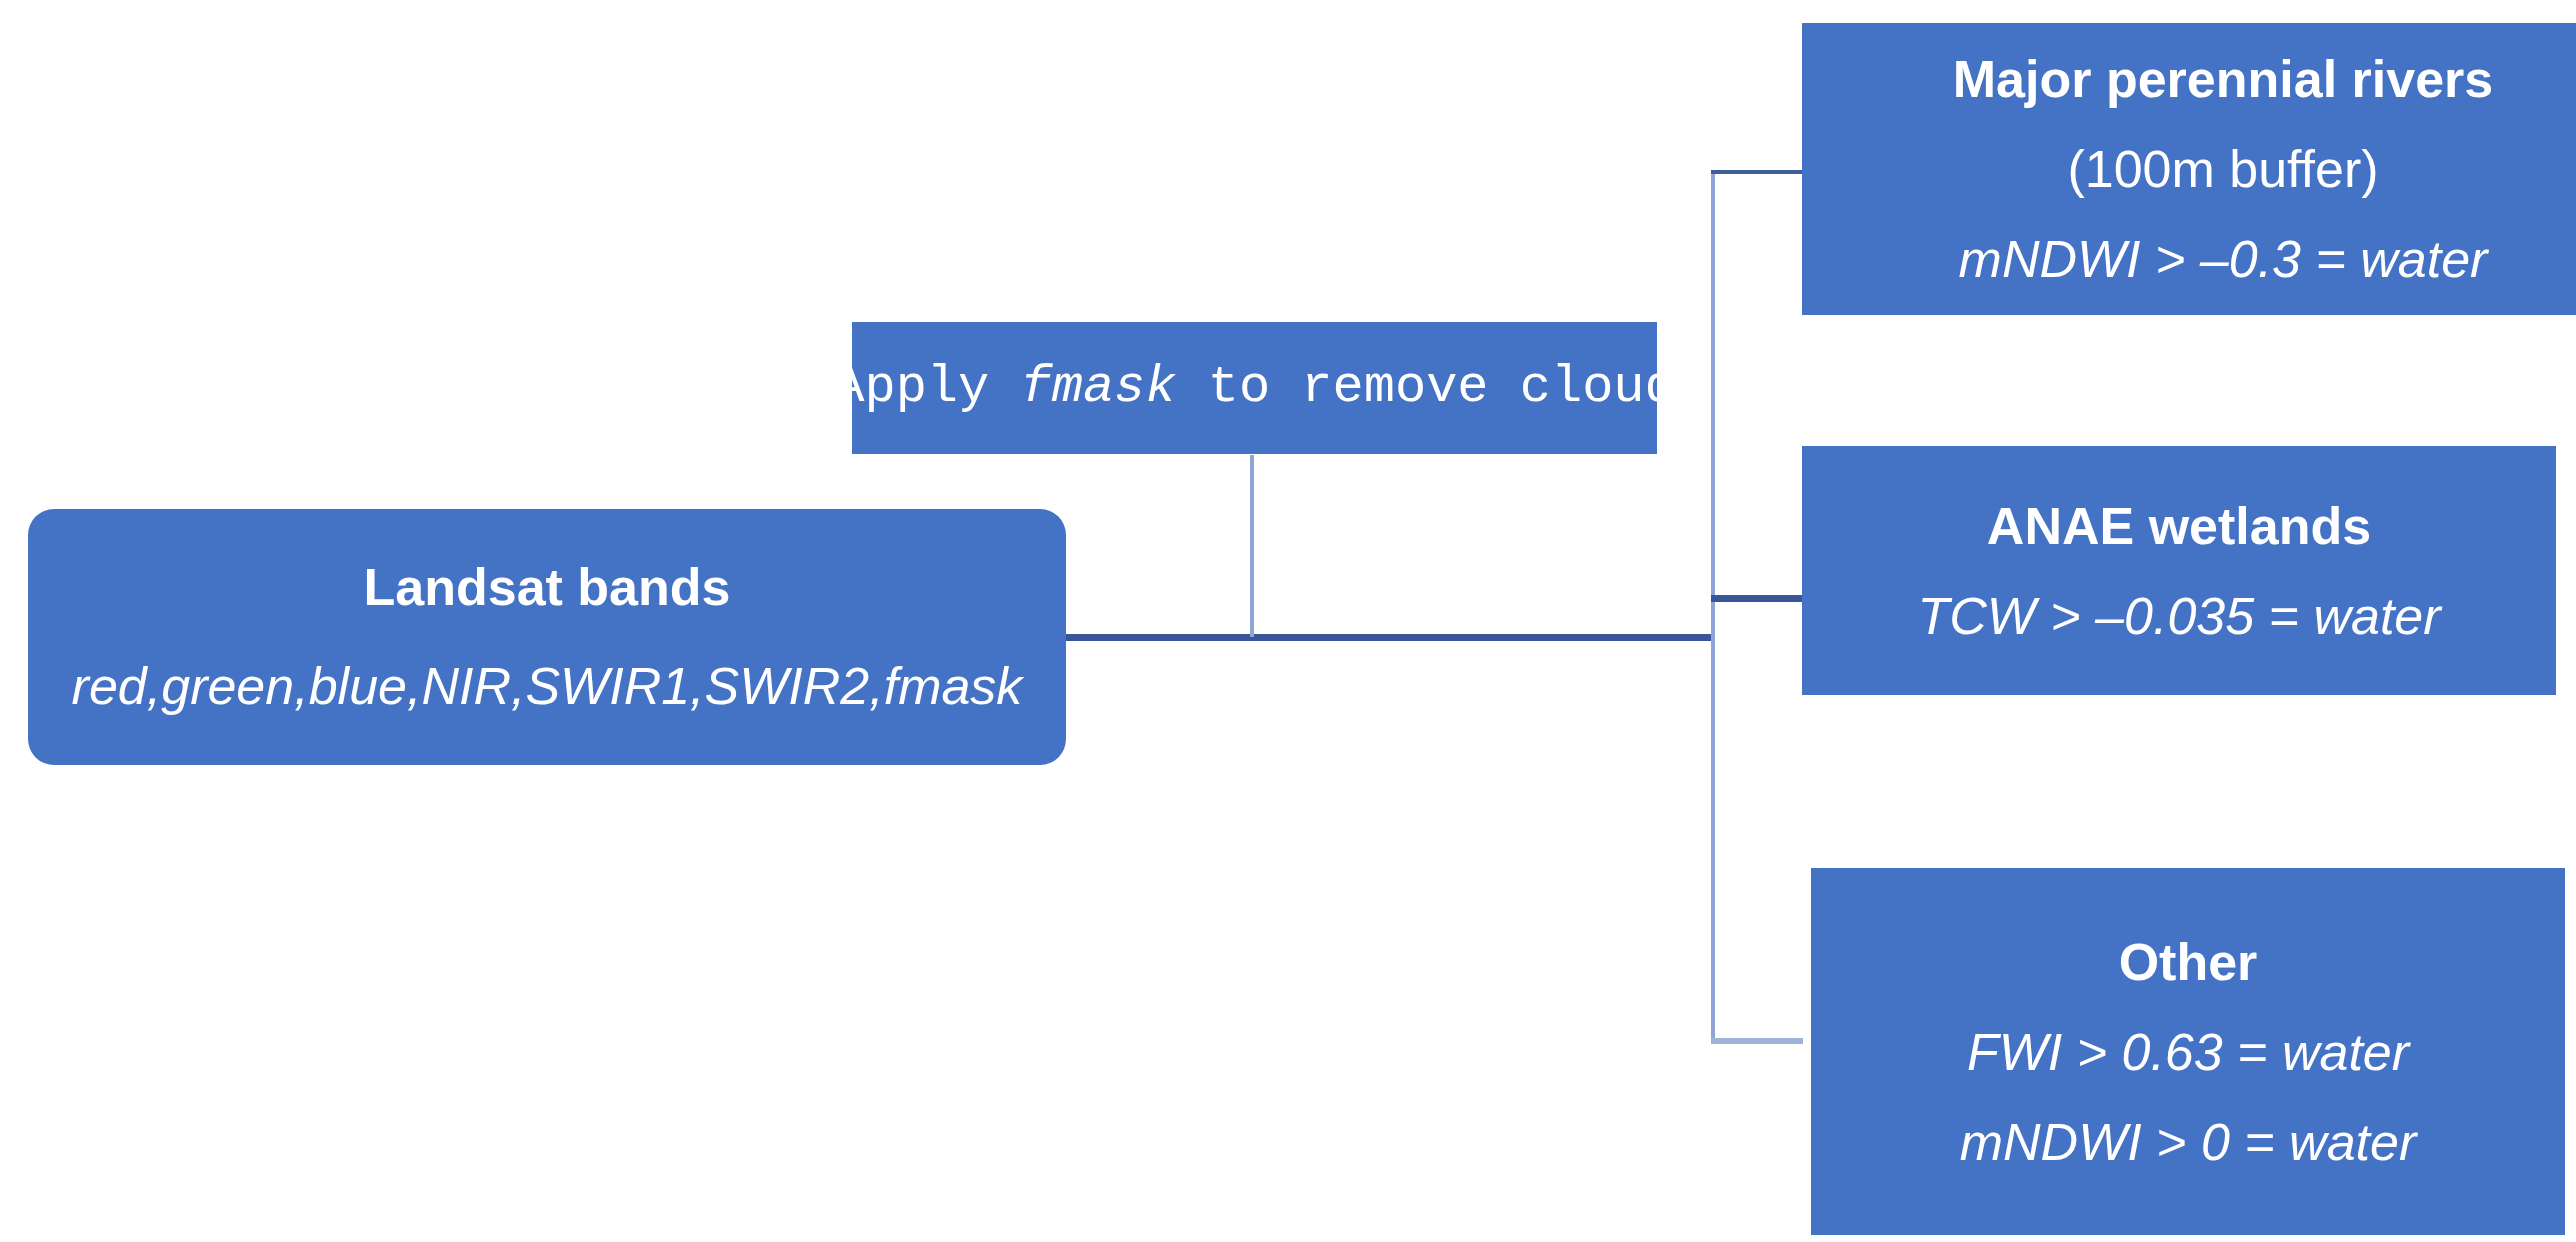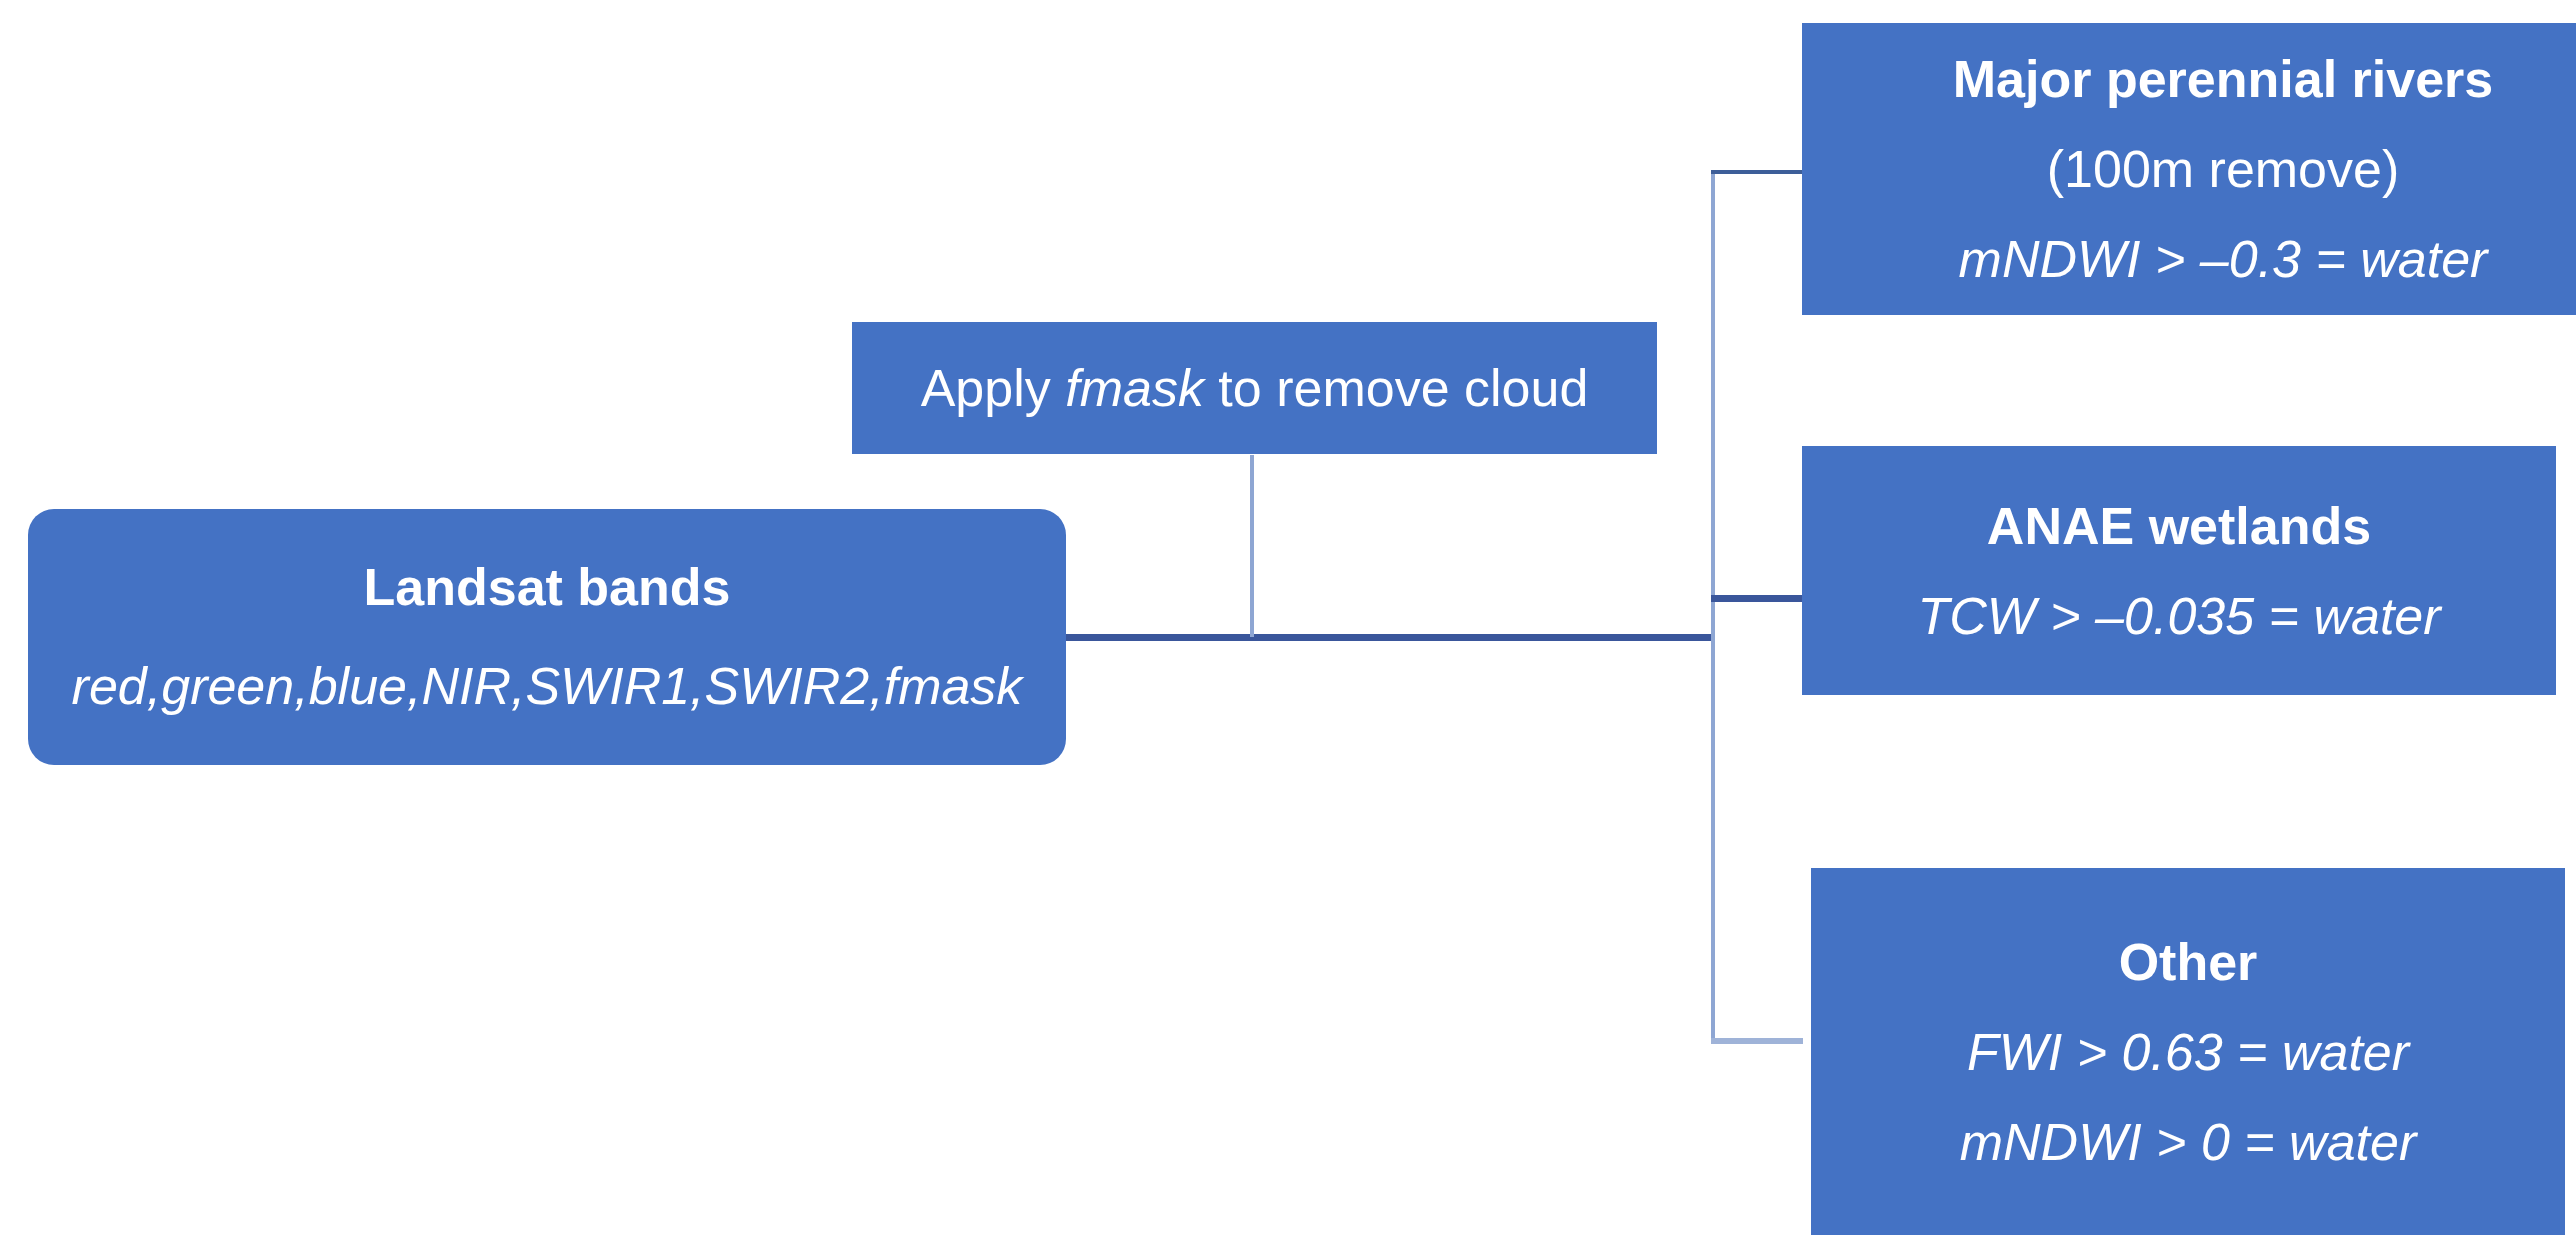--- a/index.html
+++ b/index.html
@@ -20,21 +20,21 @@
     align-items:center;
     text-align:center;
     font-size:52px;
   }
   .line{line-height:90px;white-space:nowrap;}
   .bold{font-weight:bold;}
   .italic{font-style:italic;}
   
   #landsat-box{left:28px;top:509px;width:1038px;height:256px;border-radius:26px;}
   #landsat-box .line{line-height:99px;}
-  #fmask-box{left:852px;top:322px;width:805px;height:132px;}
+  #fmask-box{left:852px;top:322px;width:805px;height:132px;font-family:Liberation Mono, monospace;}
   #rivers-box{left:1802px;top:23px;width:754px;height:292px;padding-left:44px;}
   #wetlands-box{left:1802px;top:446px;width:754px;height:249px;}
   #other-box{left:1802px;top:868px;width:754px;height:367px;margin-left:9px;}
   
   .connector{position:absolute;}
   #main-connector-line{left:1066px;top:634px;width:648px;height:7.3px;background:#3A569B;}
   #fmask-connector-stub{left:1250px;top:455px;width:3.6px;height:182px;background:#8EA6D3;}
   #bracket-vertical-line{left:1711px;top:172px;width:3.6px;height:870px;background:#8EA6D3;}
   #rivers-connector-stub{left:1711px;top:170px;width:92px;height:4.4px;background:#3D5E99;}
   #wetlands-connector-stub{left:1711px;top:595px;width:92px;height:7.3px;background:#3A569B;}
@@ -56,21 +56,21 @@
     <div class="line bold">Landsat bands</div>
     <div class="line italic">red,green,blue,NIR,SWIR1,SWIR2,fmask</div>
   </div>
 
   <div class="box" id="fmask-box">
     <div class="line"><span>Apply </span><span class="italic">fmask</span><span> to remove cloud</span></div>
   </div>
 
   <div class="box" id="rivers-box">
     <div class="line bold">Major perennial rivers</div>
-    <div class="line">(100m remove)</div>
+    <div class="line">(100m buffer)</div>
     <div class="line italic">mNDWI &gt; –0.3 = water</div>
   </div>
 
   <div class="box" id="wetlands-box">
     <div class="line bold">ANAE wetlands</div>
     <div class="line italic">TCW &gt; –0.035 = water</div>
   </div>
 
   <div class="box" id="other-box">
     <div class="line bold">Other</div>

